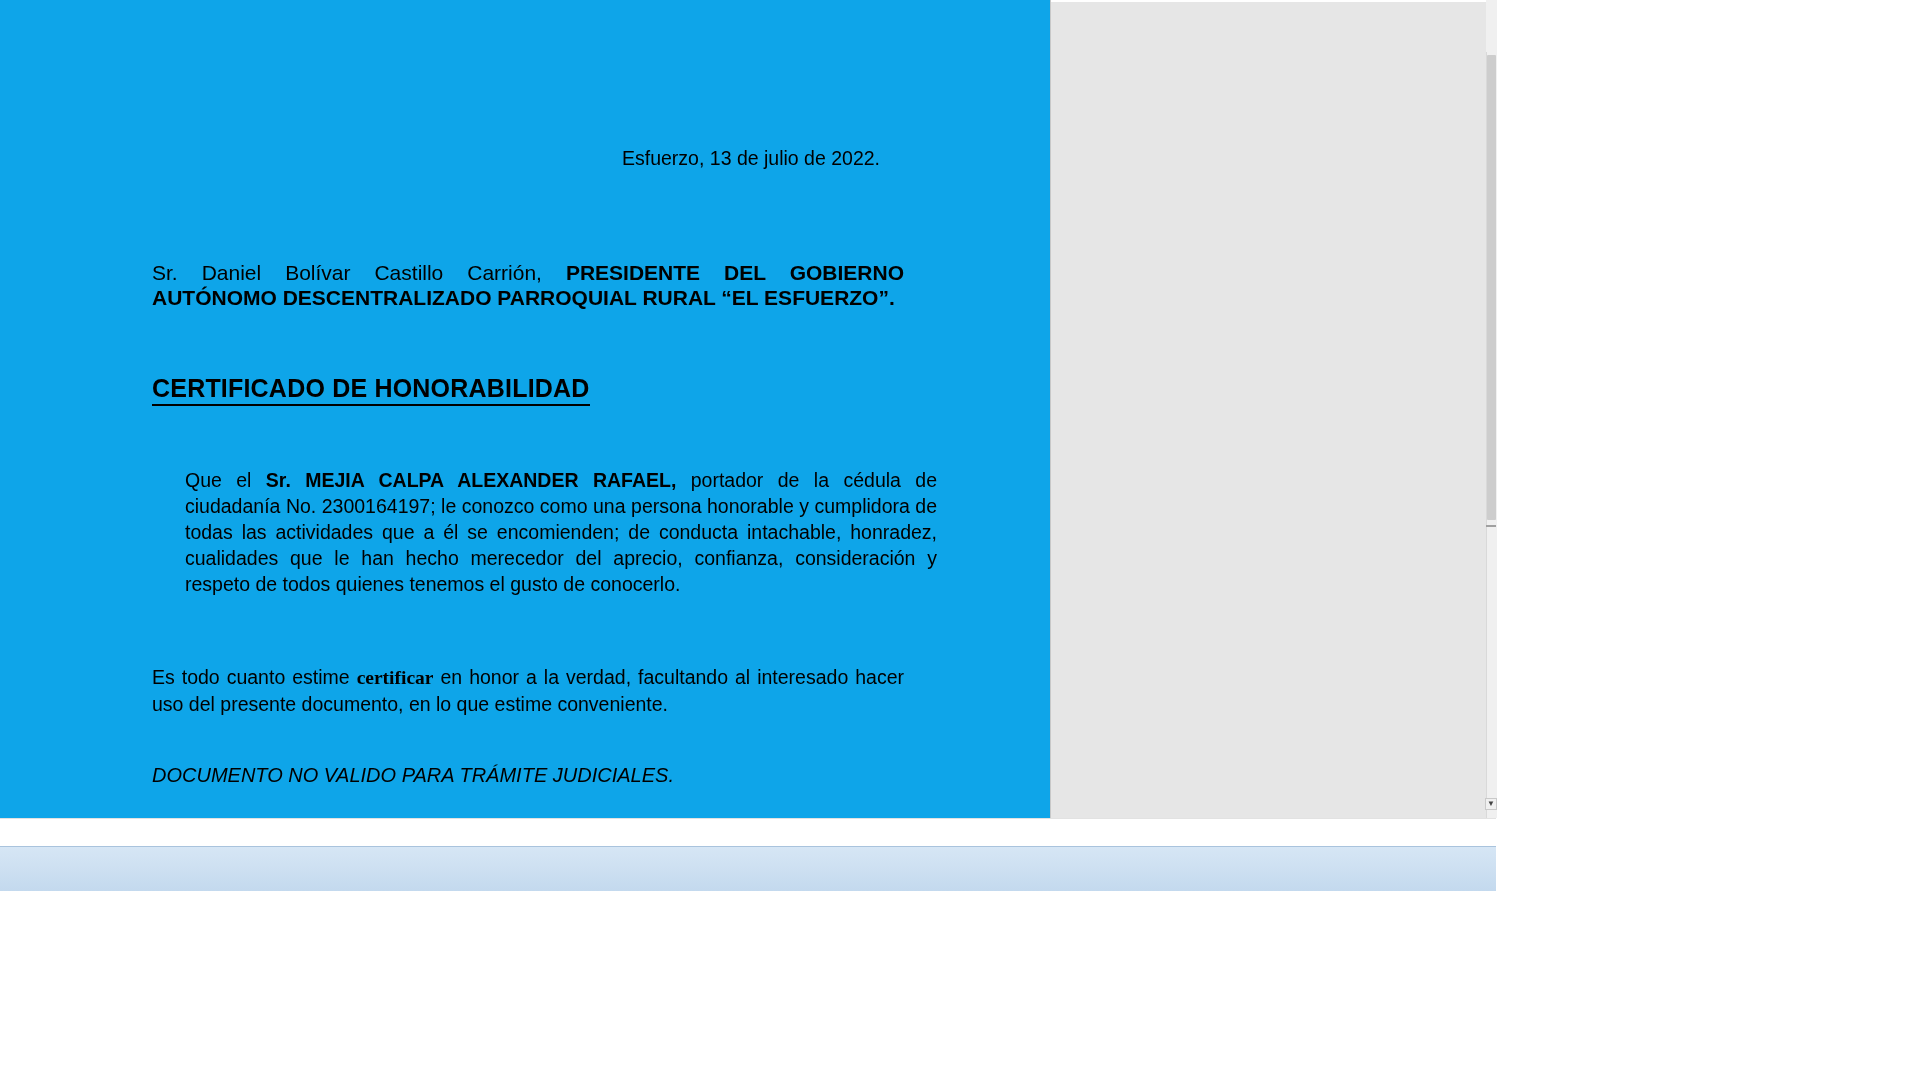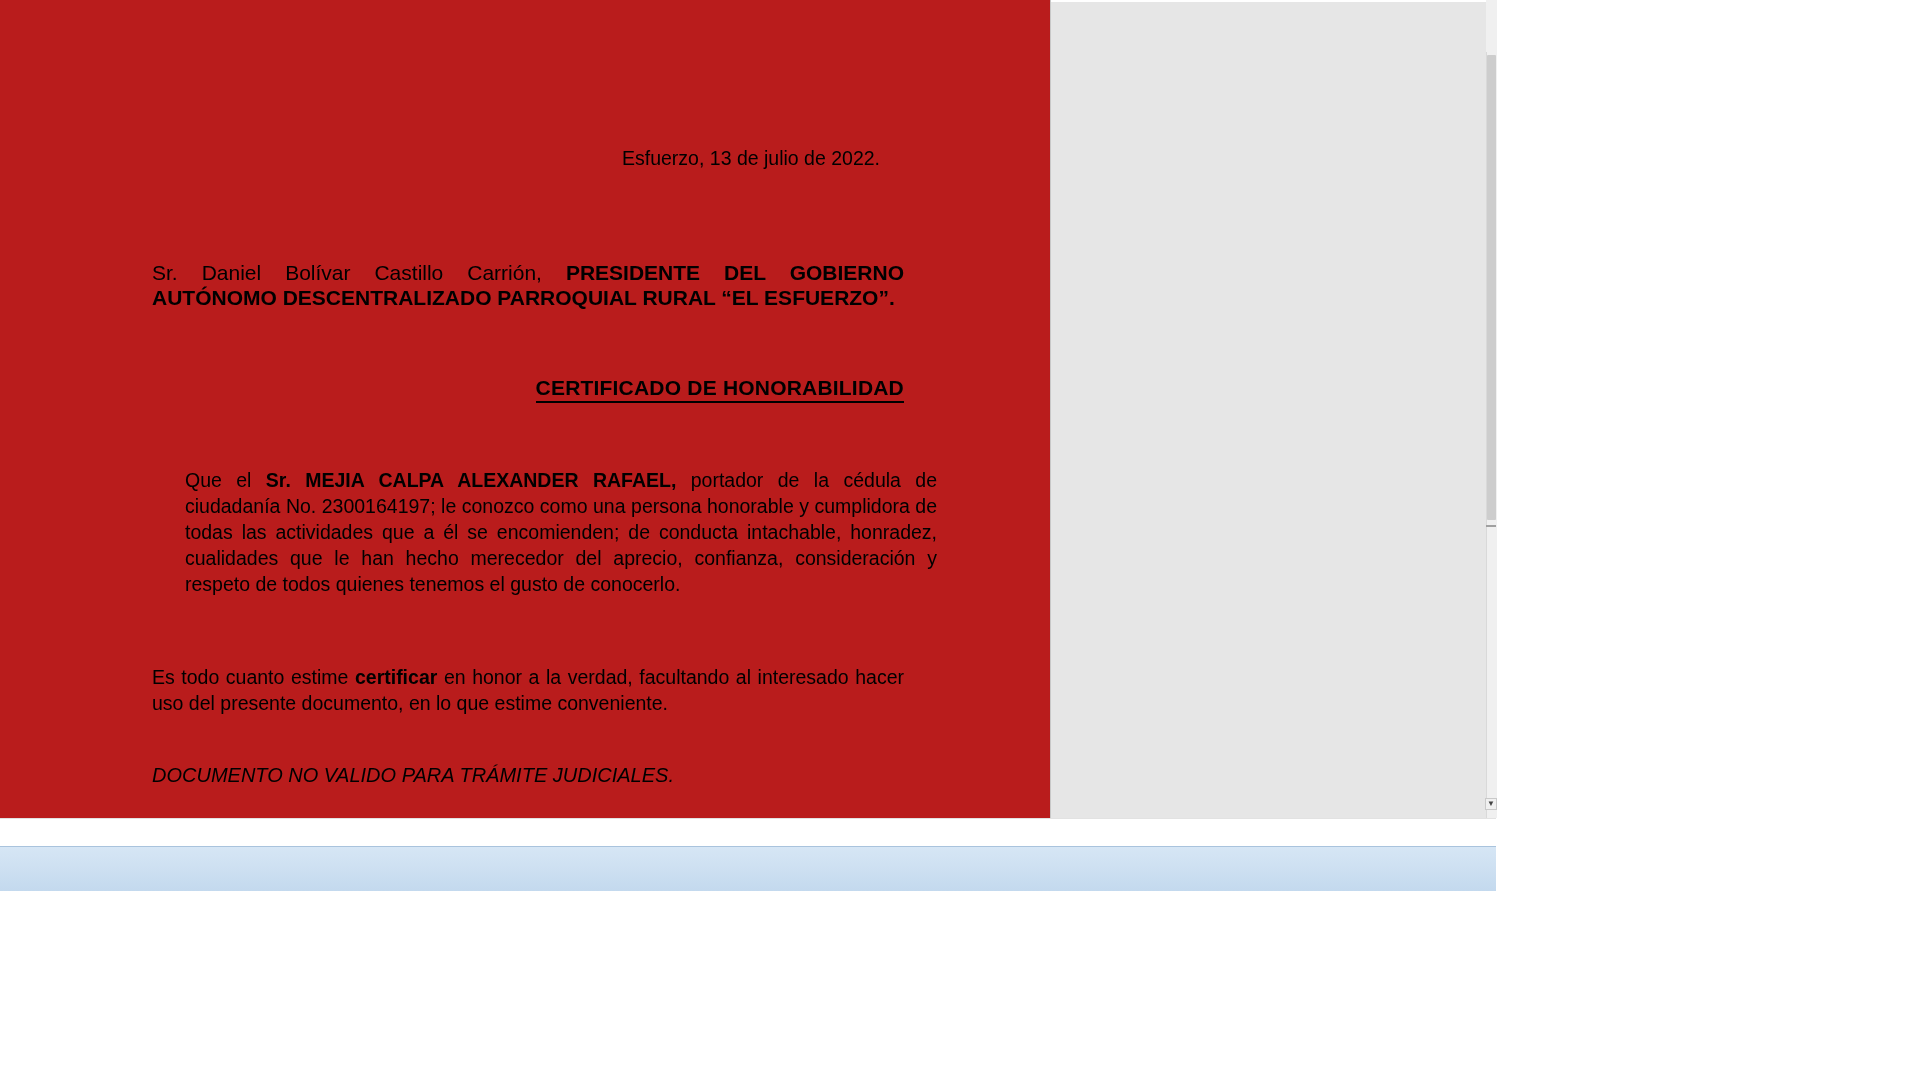--- a/index.html
+++ b/index.html
@@ -29,21 +29,21 @@
     background: #ffffff;
   }
 
   
   #page-sheet {
     position: absolute;
     left: 0;
     top: 0;
     width: 1050px;
     height: 818px;
-    background: #b91c1c;
+    background: #0ea5e9;
     border-right: 1px solid #c8c8c8;
     overflow: hidden;
   }
 
   
   #workspace-right {
     position: absolute;
     left: 1051px;
     top: 0;
     width: 435px;
@@ -91,22 +91,22 @@
     font-size: 21px;
     line-height: 25px;
   }
   .doc-addressee b { font-weight: bold; }
 
   .doc-title {
     position: absolute;
     left: 0;
     top: 375px;
     width: 752px;
-    text-align: right;
-    font-size: 21px;
+    text-align: left;
+    font-size: 25px;
     font-weight: bold;
     letter-spacing: 0.2px;
   }
   .doc-title span {
     border-bottom: 2.5px solid #000;
     padding-bottom: 2px;
   }
 
   .doc-p1 {
     position: absolute;
@@ -122,21 +122,21 @@
 
   .doc-p2 {
     position: absolute;
     left: 0;
     top: 664px;
     width: 752px;
     text-align: justify;
     font-size: 19.5px;
     line-height: 26px;
   }
-  .doc-p2 b { font-weight: bold; }
+  .doc-p2 b { font-weight: bold; font-family: Liberation Serif, serif; }
 
   .doc-p3 {
     position: absolute;
     left: 0;
     top: 762px;
     width: 752px;
     font-size: 20px;
     font-style: italic;
     line-height: 26px;
   }

